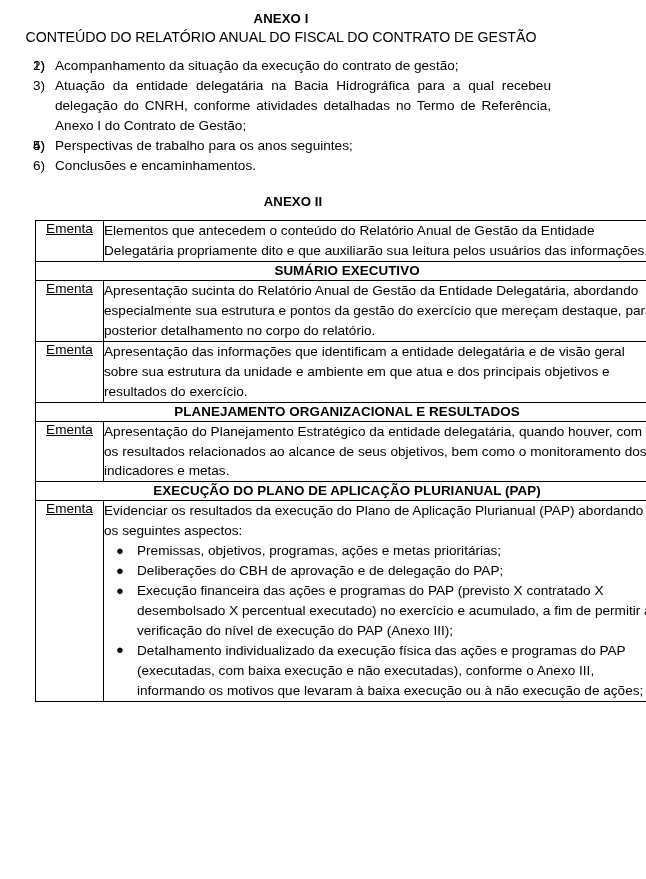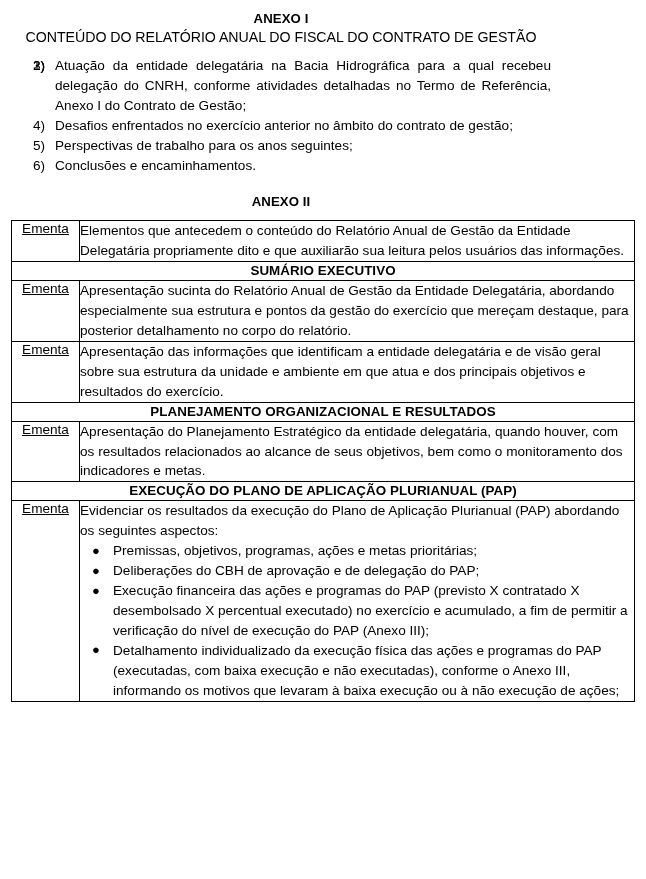--- a/index.html
+++ b/index.html
@@ -34,21 +34,21 @@
   .anexo-subtitle {
     text-align: center;
     font-weight: normal;
     font-size: 14.2px;
     line-height: 1.35;
     letter-spacing: -0.05px;
     padding: 0 9px;
   }
 
   .block-anexo1 { padding-top: 10px; }
-  .block-anexo2 { padding-top: 17px; }
+  .block-anexo2 { padding-top: 17px; margin-left: 24px; }
 
   
   ol.num-list {
     margin: 9px 0 0 0;
     padding: 0;
     list-style: none;
   }
   ol.num-list > li {
     position: relative;
     padding-left: 55px;
@@ -130,28 +130,28 @@
   <section class="block-anexo1">
     <div class="anexo-title">ANEXO I</div>
     <div class="anexo-subtitle">CONTEÚDO DO RELATÓRIO ANUAL DO FISCAL DO CONTRATO DE GESTÃO</div>
 
     <ol class="num-list">
       <li>
         <span class="marker">1)</span>
       </li>
       <li>
         <span class="marker">2)</span>
+        <span>Acompanhamento da situação da execução do contrato de gestão;</span>
       </li>
       <li>
         <span class="marker">3)</span>
         <span>Atuação da entidade delegatária na Bacia Hidrográfica para a qual recebeu delegação do CNRH, conforme atividades detalhadas no Termo de Referência, Anexo I do Contrato de Gestão;</span>
       </li>
       <li>
         <span class="marker">4)</span>
-        <span>Desafios enfrentados no exercício anterior no âmbito do contrato de gestão;</span>
       </li>
       <li>
         <span class="marker">5)</span>
         <span>Perspectivas de trabalho para os anos seguintes;</span>
       </li>
       <li>
         <span class="marker">6)</span>
         <span>Conclusões e encaminhamentos.</span>
       </li>
     </ol>

